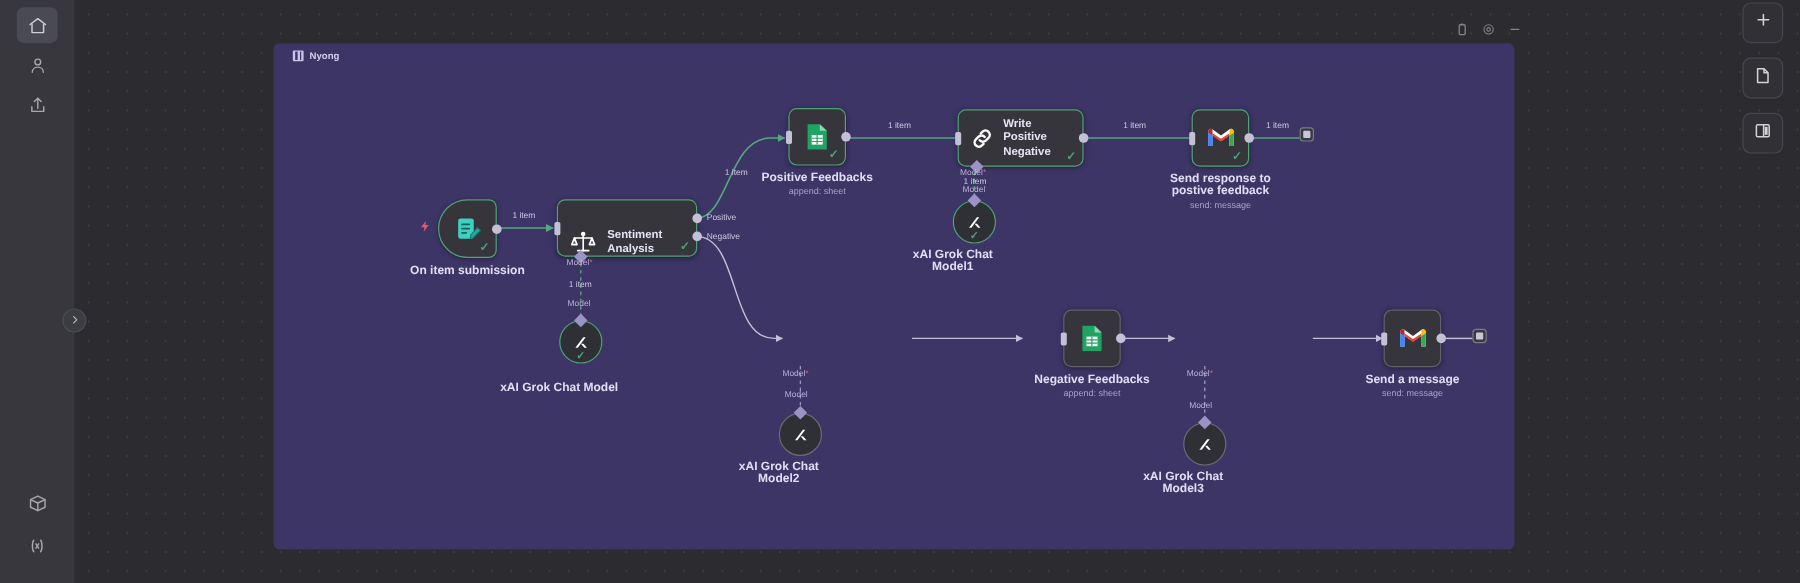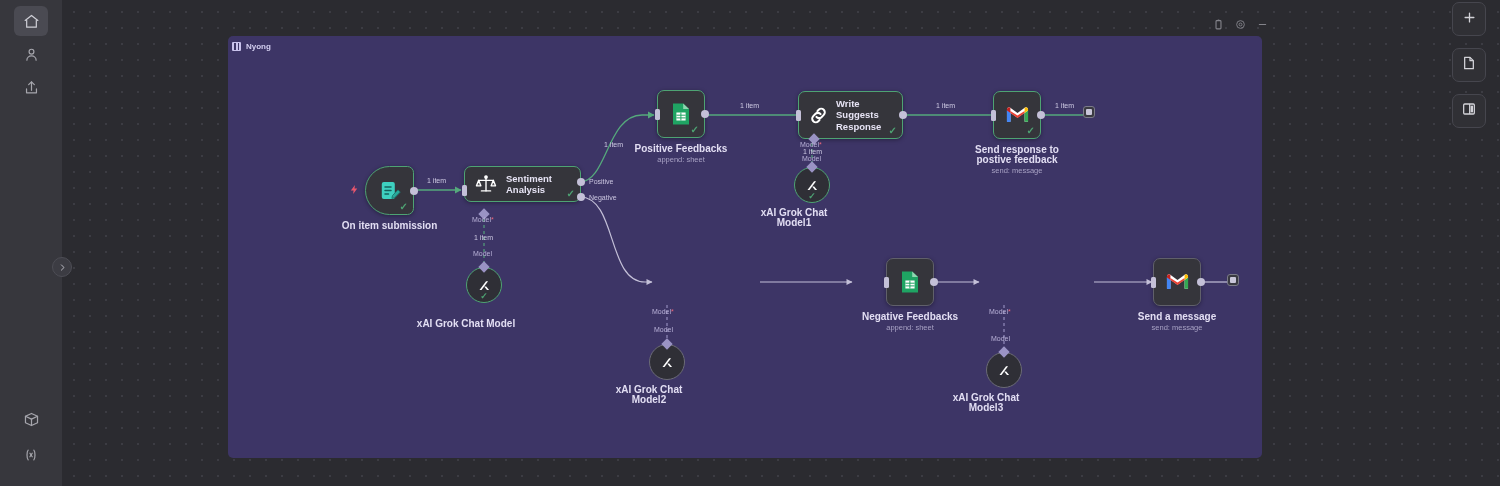--- a/index.html
+++ b/index.html
@@ -48,21 +48,21 @@
   }
 
   
   .sticky {
     position: absolute; left: 166px; top: 36px;
     width: 1034px; height: 422px;
     background: #3d3566; border-radius: 5px;
   }
   .sticky-head {
     display: flex; align-items: center; gap: 5px;
-    padding: 6px 4px; font-size: 8px; color: #d4cff0; font-weight: 700;
+    padding: 6px 16px; font-size: 8px; color: #d4cff0; font-weight: 700;
   }
   .sticky-icon {
     width: 9px; height: 9px; border-radius: 1px;
     background: #c9c2ec; position: relative; flex: 0 0 auto;
   }
   .sticky-icon::before {
     content: ""; position: absolute; left: 2px; top: 1px;
     width: 1.5px; height: 7px; background: #3d3566;
   }
   .sticky-icon::after {
@@ -317,21 +317,21 @@
           </svg>
         </span>
         <span class="check">✓</span>
       </div>
       <span class="port" style="left:45px; top:20.5px;"></span>
       <span class="node-label" style="top:55px;">On item submission</span>
     </div>
     <span class="edge-label" style="left:365px; top:177px;">1 item</span>
 
     <div class="node" style="left:402px; top:166px;">
-      <div class="node-box ok" style="width:117px; height:36px; padding-left:9px; gap:8px;">
+      <div class="node-box ok" style="width:117px; height:48px; padding-left:9px; gap:8px;align-items:flex-end;">
         <span class="node-icon">
           <svg width="24" height="22" viewBox="0 0 24 24" fill="none" stroke="#ffffff" stroke-width="1.5" stroke-linecap="round" stroke-linejoin="round">
             <path d="M12 4.5v15"></path>
               <path d="M7 19.5h10"></path>
               <path d="M4 8h16"></path>
             <path d="M4 8 1.6 14h4.8z" fill="#ffffff" fill-opacity=".18"></path>
             <path d="M20 8l-2.4 6h4.8z" fill="#ffffff" fill-opacity=".18"></path>
             <circle cx="12" cy="4.4" r="1.3" fill="#ffffff"></circle>
           </svg>
         </span>
@@ -386,21 +386,21 @@
     <span class="edge-label" style="left:678px; top:102px;">1 item</span>
 
     <div class="node" style="left:736px; top:91px;">
       <div class="node-box ok" style="width:105px; height:48px; padding-left:9px; gap:7px;">
         <span class="node-icon">
           <svg width="21" height="21" viewBox="0 0 24 24" fill="none" stroke="#ffffff" stroke-width="2.3" stroke-linecap="round">
             <path d="M9.6 13.6a4 4 0 0 0 5.8.3l2.6-2.6a4.1 4.1 0 1 0-5.8-5.8l-1.5 1.5"></path>
             <path d="M14.4 10.4a4 4 0 0 0-5.8-.3L6 12.7a4.1 4.1 0 1 0 5.8 5.8l1.5-1.5"></path>
           </svg>
         </span>
-        <span class="node-title">Write Suggests Response</span>
+        <span class="node-title">Write Positive Negative</span>
         <span class="check">✓</span>
       </div>
       <span class="port-in" style="left:-2.5px; top:18.5px;"></span>
       <span class="port" style="left:101px; top:20px;"></span>
       <span class="port-diamond" style="left:12px; top:44px;"></span>
     </div>
     <span class="edge-label req" style="left:738px; top:141px;">
       <span>Model</span><span class="star">*</span>
     </span>
     <span class="edge-label" style="left:741px; top:148px;">1 item</span>

